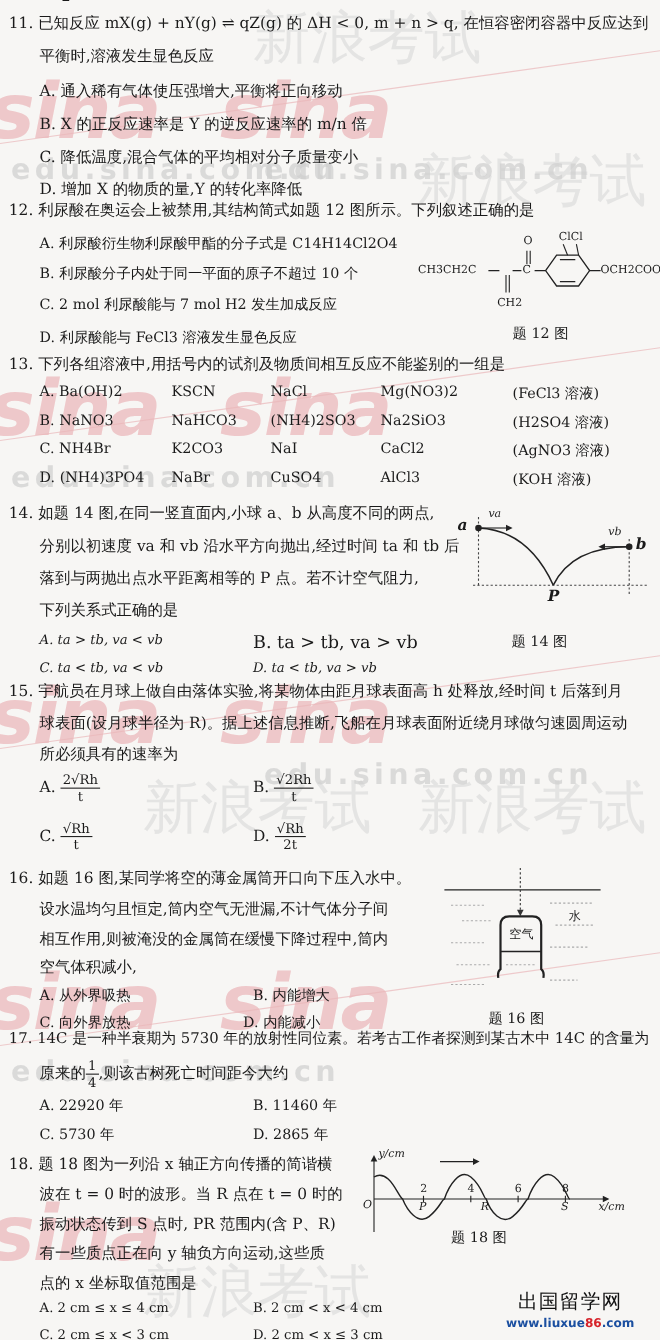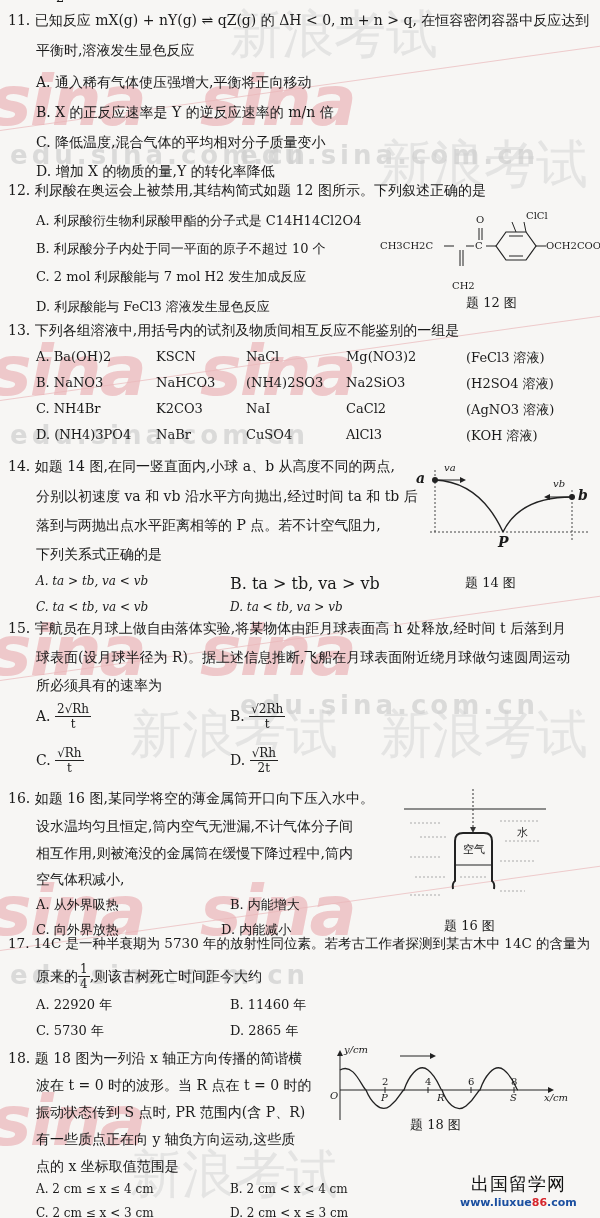--- a/index.html
+++ b/index.html
@@ -82,24 +82,24 @@
       <line x1="102" y1="20" x2="102" y2="32" stroke="#222" stroke-width="1"></line>
       <line x1="106" y1="38" x2="116" y2="38" stroke="#222" stroke-width="1"></line>
       <polygon points="116,38 126,24 146,24 156,38 146,52 126,52" fill="none" stroke="#222" stroke-width="1.2"></polygon>
       <line x1="129" y1="28" x2="143" y2="28" stroke="#222" stroke-width="1"></line>
       <line x1="129" y1="48" x2="143" y2="48" stroke="#222" stroke-width="1"></line>
       <line x1="136" y1="24" x2="132" y2="14" stroke="#222" stroke-width="1"></line>
       <line x1="146" y1="24" x2="144" y2="14" stroke="#222" stroke-width="1"></line>
       <line x1="156" y1="38" x2="166" y2="38" stroke="#222" stroke-width="1"></line>
     </svg>
     <span style="position:absolute;left:0;top:32px">CH3CH2C</span>
-    <span style="position:absolute;left:72px;top:72px">CH2</span>
+    <span style="position:absolute;left:72px;top:62px">CH2</span>
     <span style="position:absolute;left:96px;top:6px">O</span>
     <span style="position:absolute;left:95px;top:32px">C</span>
-    <span style="position:absolute;left:146px;top:2px">ClCl</span>
+    <span style="position:absolute;left:128px;top:2px">ClCl</span>
     <span style="position:absolute;left:166px;top:32px">OCH2COOH</span>
     <span style="position:absolute;left:86px;top:86px;font-size:13px">题 12 图</span>
   </div>
 </div>
 
 <div>
   <div class="row" style="left:8px;top:322px"><span>13.</span> <span>下列各组溶液中,用括号内的试剂及物质间相互反应不能鉴别的一组是</span></div>
   <div class="row" style="left:36px;top:349px;font-size:13px">
     <span class="opt" style="left:0">A. Ba(OH)2</span>
     <span class="opt" style="left:120px">KSCN</span>

